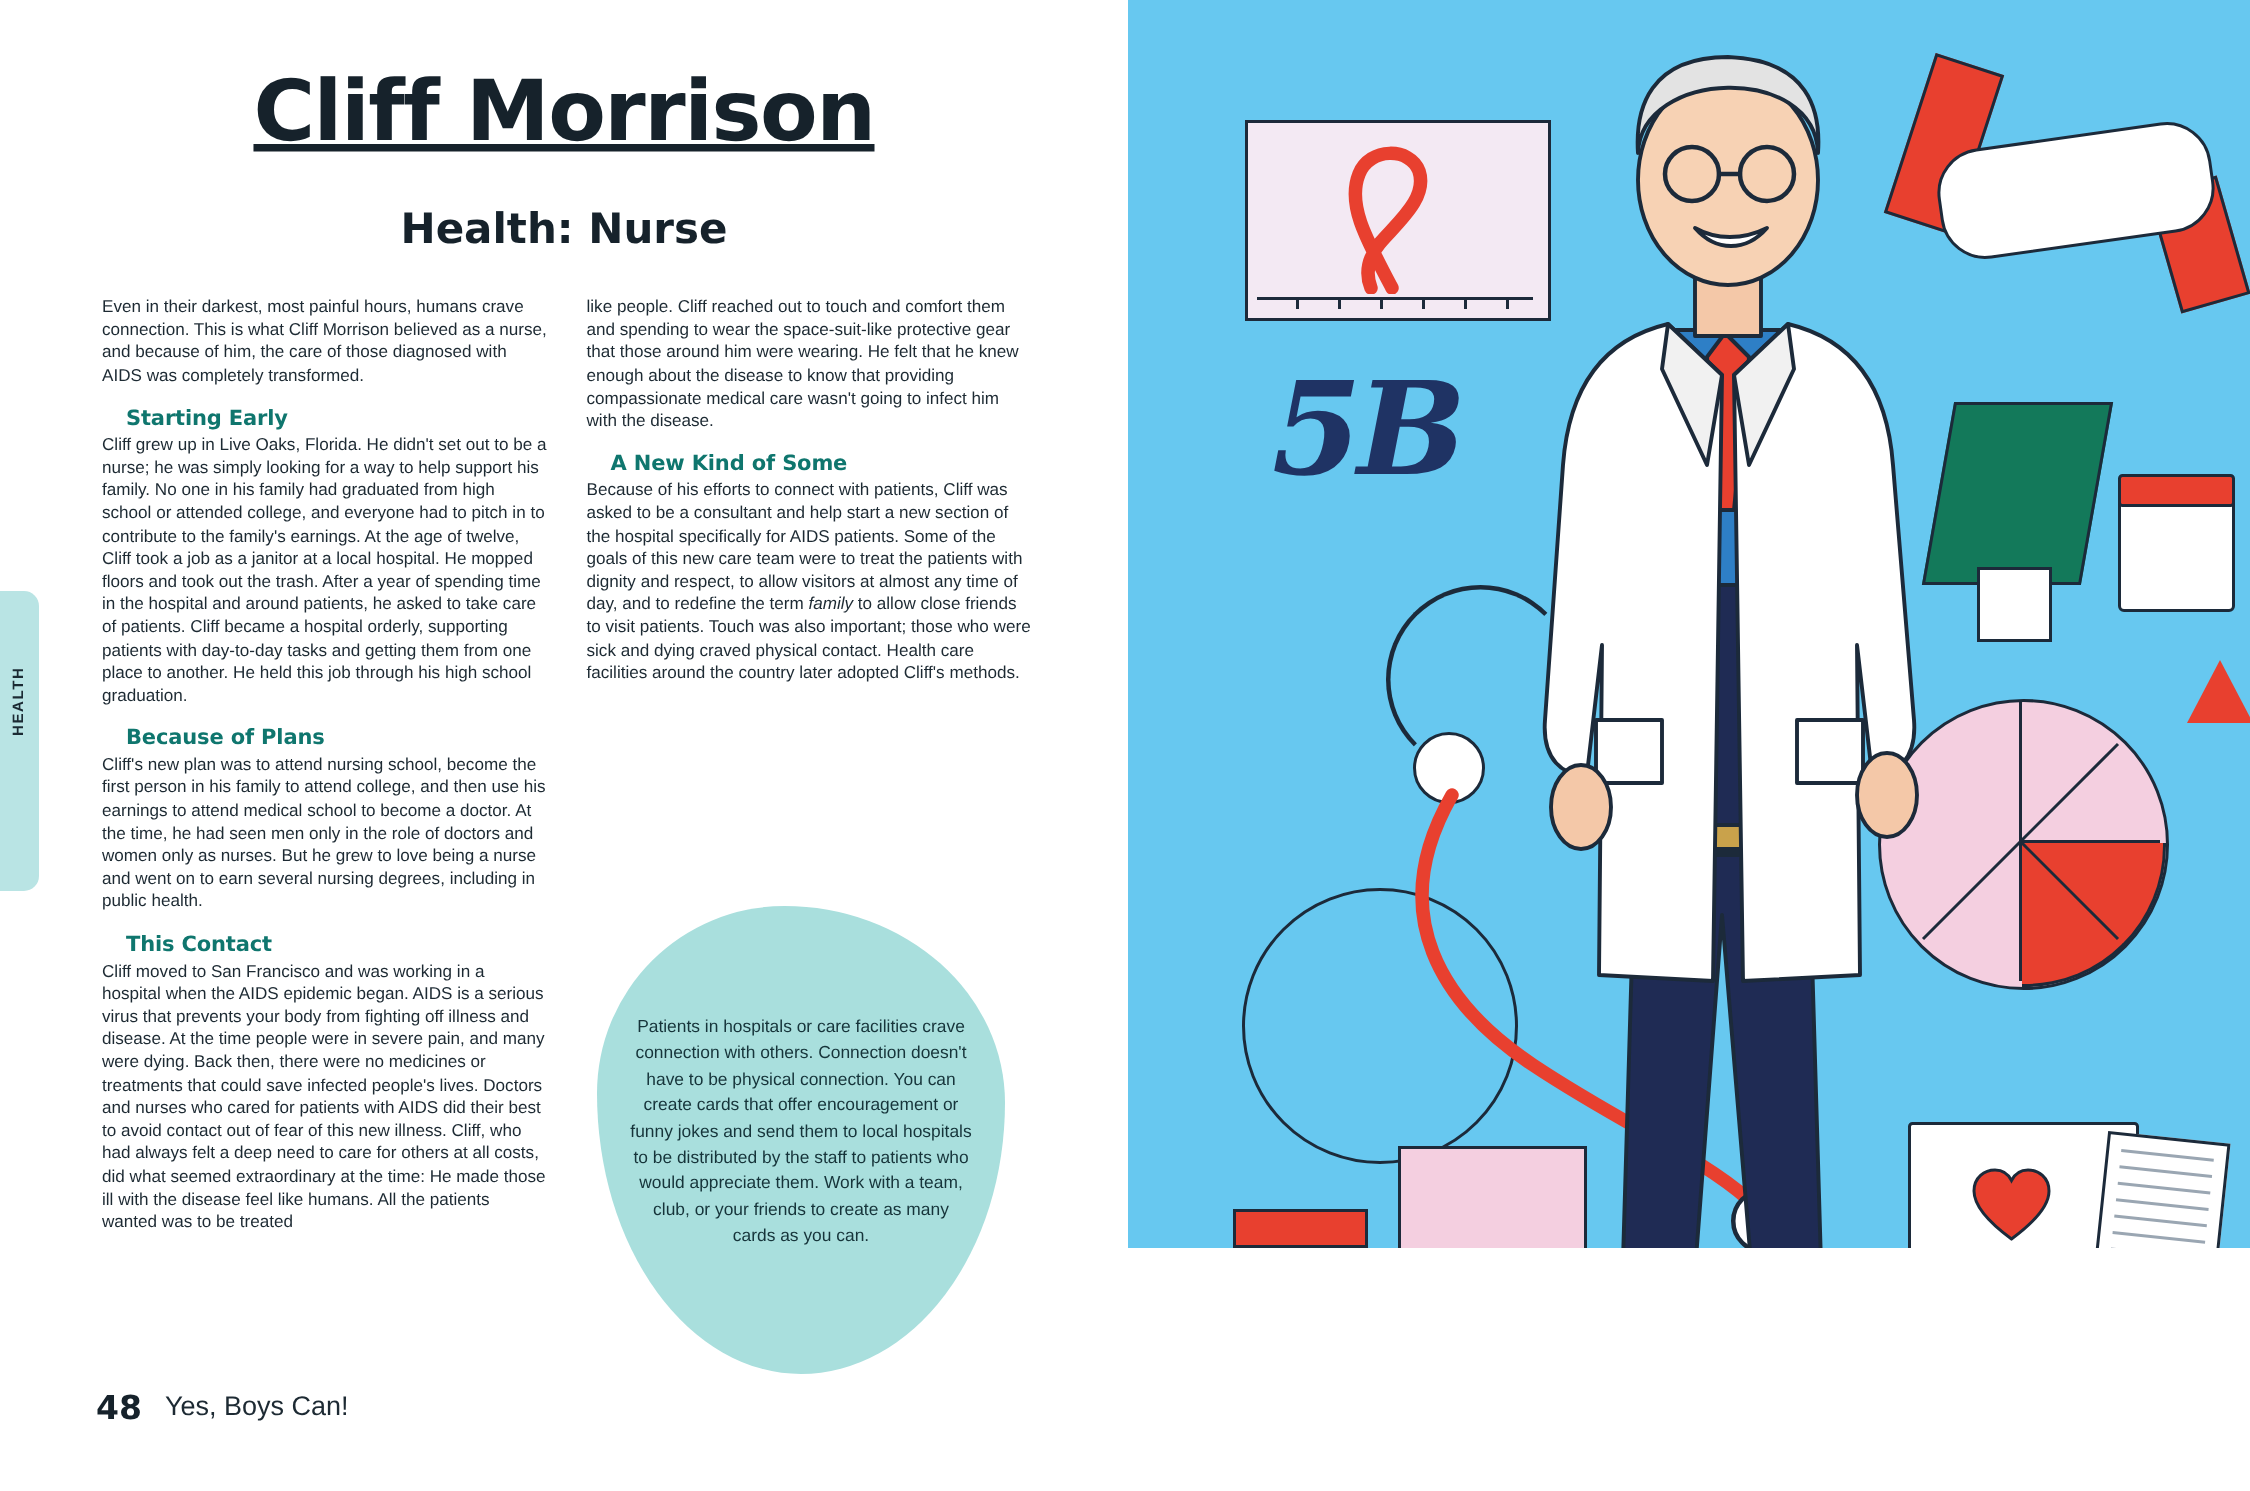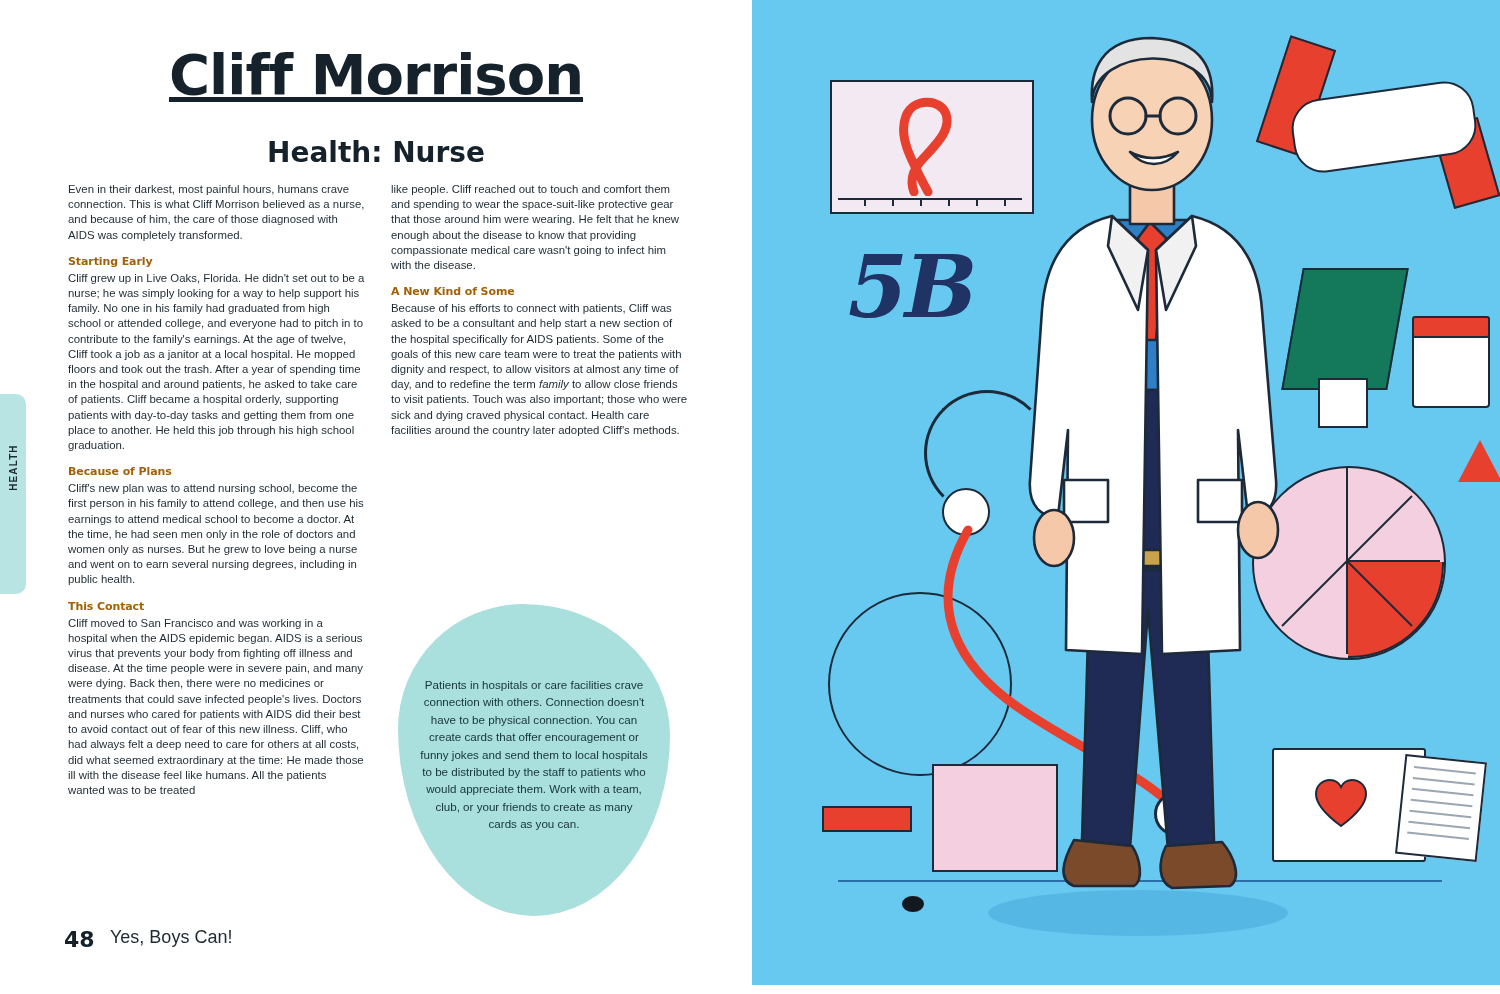--- a/index.html
+++ b/index.html
@@ -69,40 +69,40 @@
     text-align: center;
     font-size: 28px;
     font-weight: bold;
     color: #16222b;
     font-family: "DejaVu Sans", sans-serif;
     margin-top: 18px;
   }
   .columns {
     position: absolute;
     left: 68px;
-    top: 182px;
+    top: 198px;
     width: 620px;
     display: flex;
     gap: 26px;
   }
   .col {
     width: 297px;
   }
   .col p {
     margin: 0 0 12px 0;
     font-size: 11.4px;
     line-height: 15.2px;
     color: #1d2a33;
     text-align: left;
   }
   .col h3 {
-    margin: 10px 0 3px 0;
-    font-size: 11px;
-    font-weight: bold;
-    color: #a16207;
+    margin: 10px 0 3px 16px;
+    font-size: 14px;
+    font-weight: bold;
+    color: #0f766e;
     font-family: "DejaVu Sans", sans-serif;
     letter-spacing: -0.1px;
   }
   .col h3.first { margin-top: 0; }
   .italic { font-style: italic; }
 
   .tip-blob {
     position: absolute;
     left: 398px;
     top: 604px;
@@ -145,21 +145,21 @@
     left: 110px;
     bottom: 46px;
     font-size: 18px;
     color: #1d2a33;
   }
 
   
   .page-right {
     position: relative;
     width: 748px;
-    height: 985px;
+    height: 832px;
     background: #67c8f0;
     overflow: hidden;
   }
   .ill { position: absolute; }
 
   .chart-card {
     left: 78px; top: 80px;
     width: 200px; height: 130px;
     background: #f3e9f3;
     border: 2px solid #1c2a3a;

